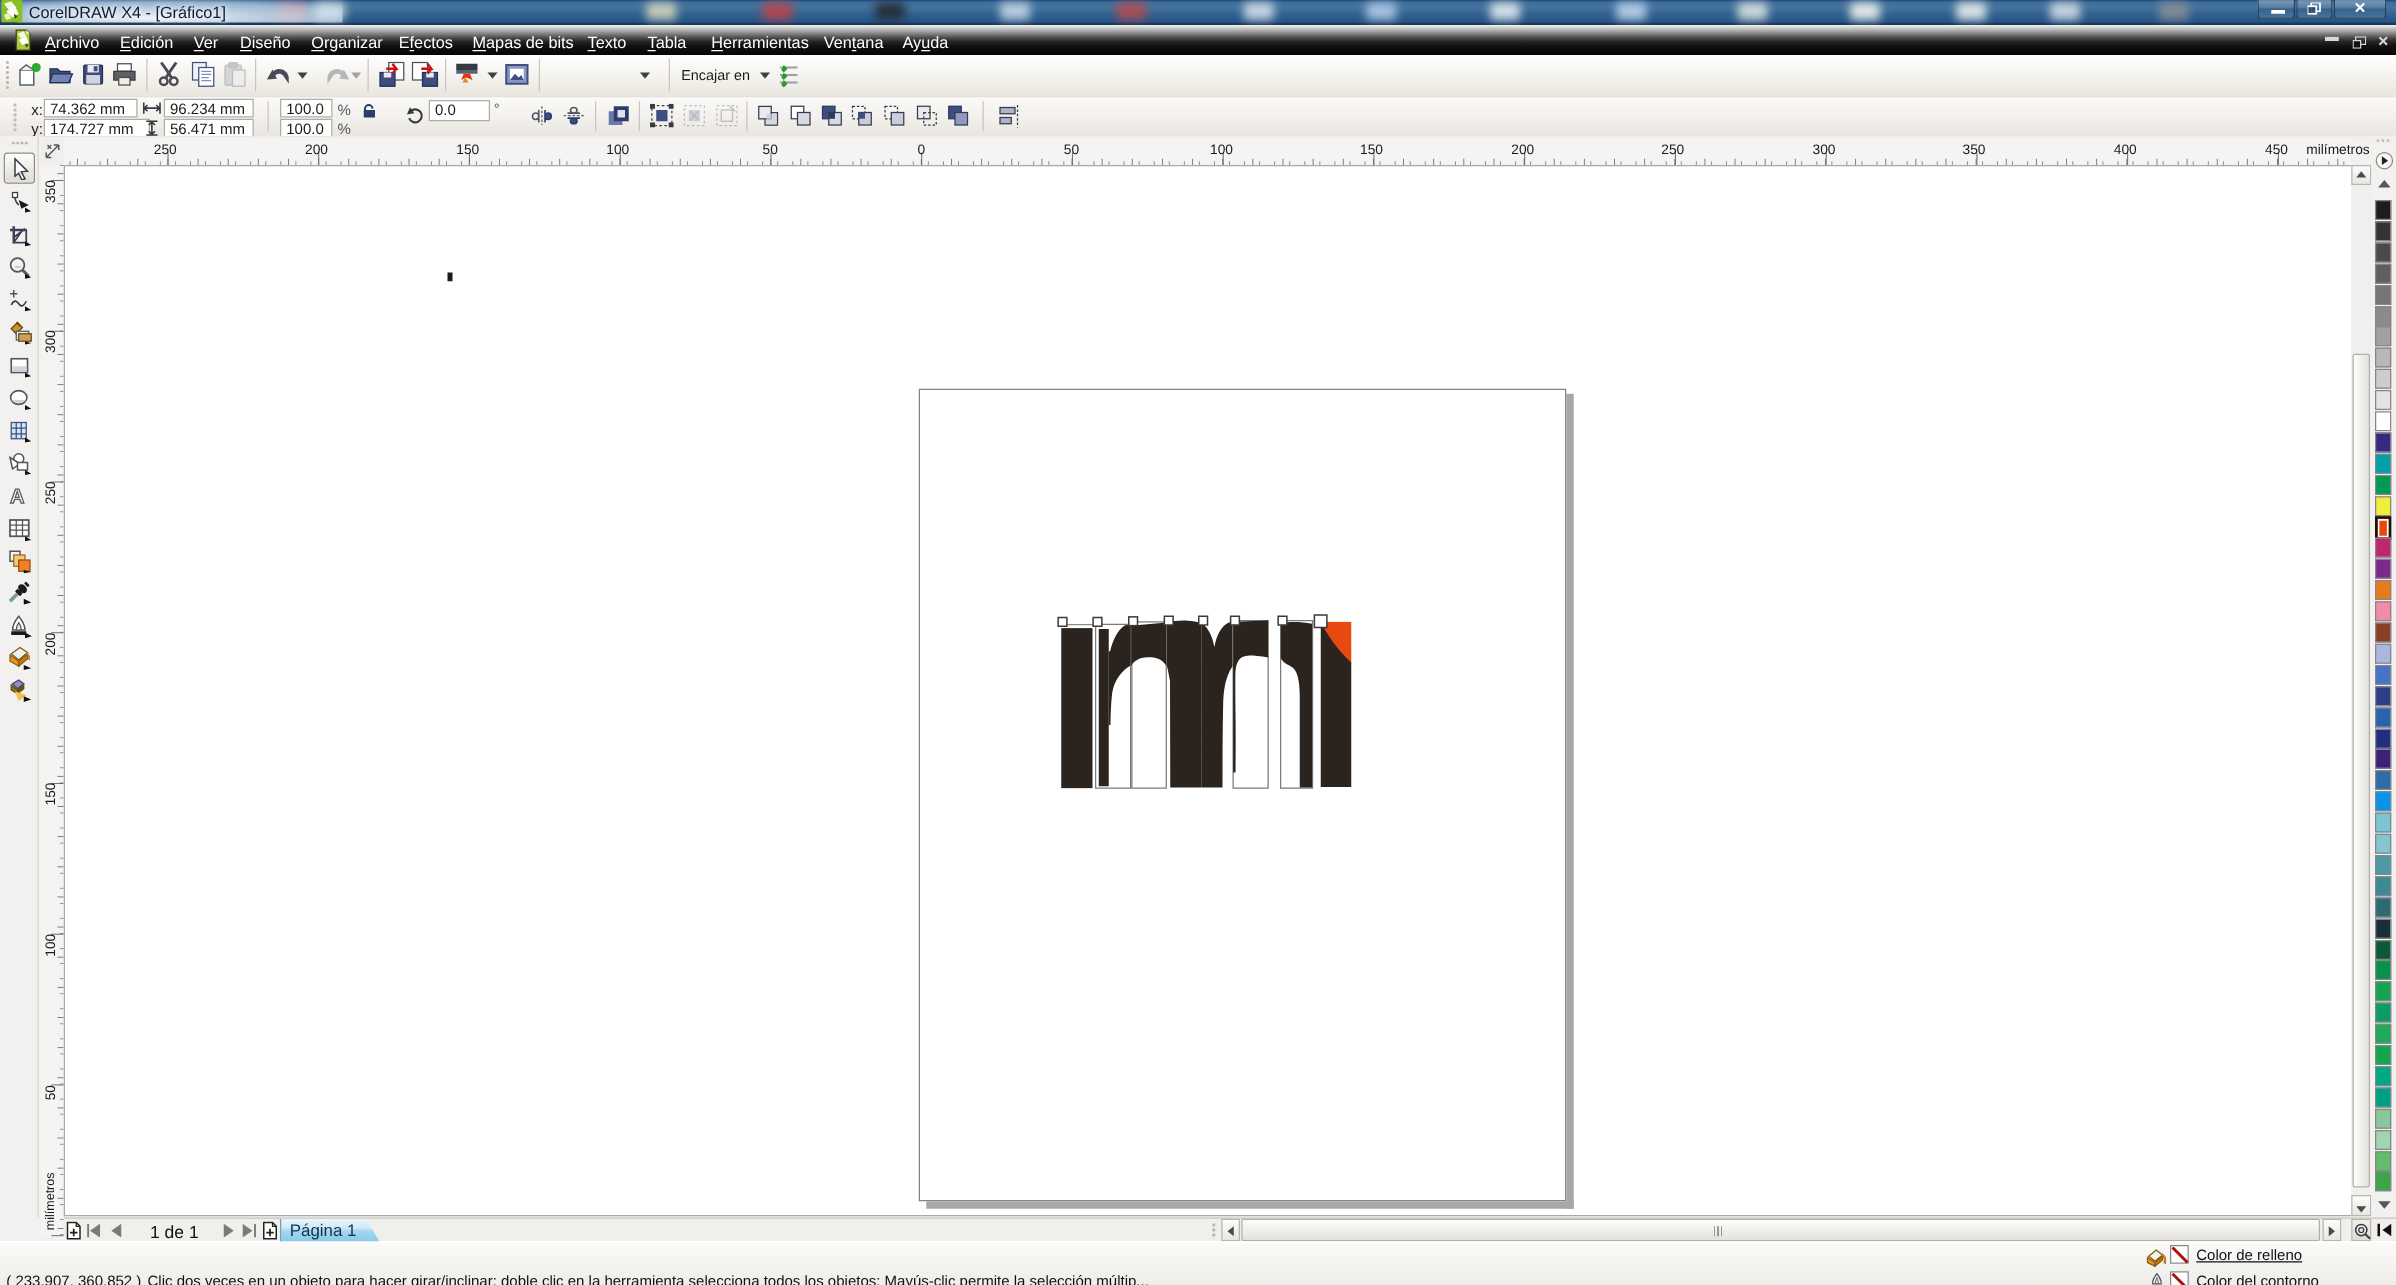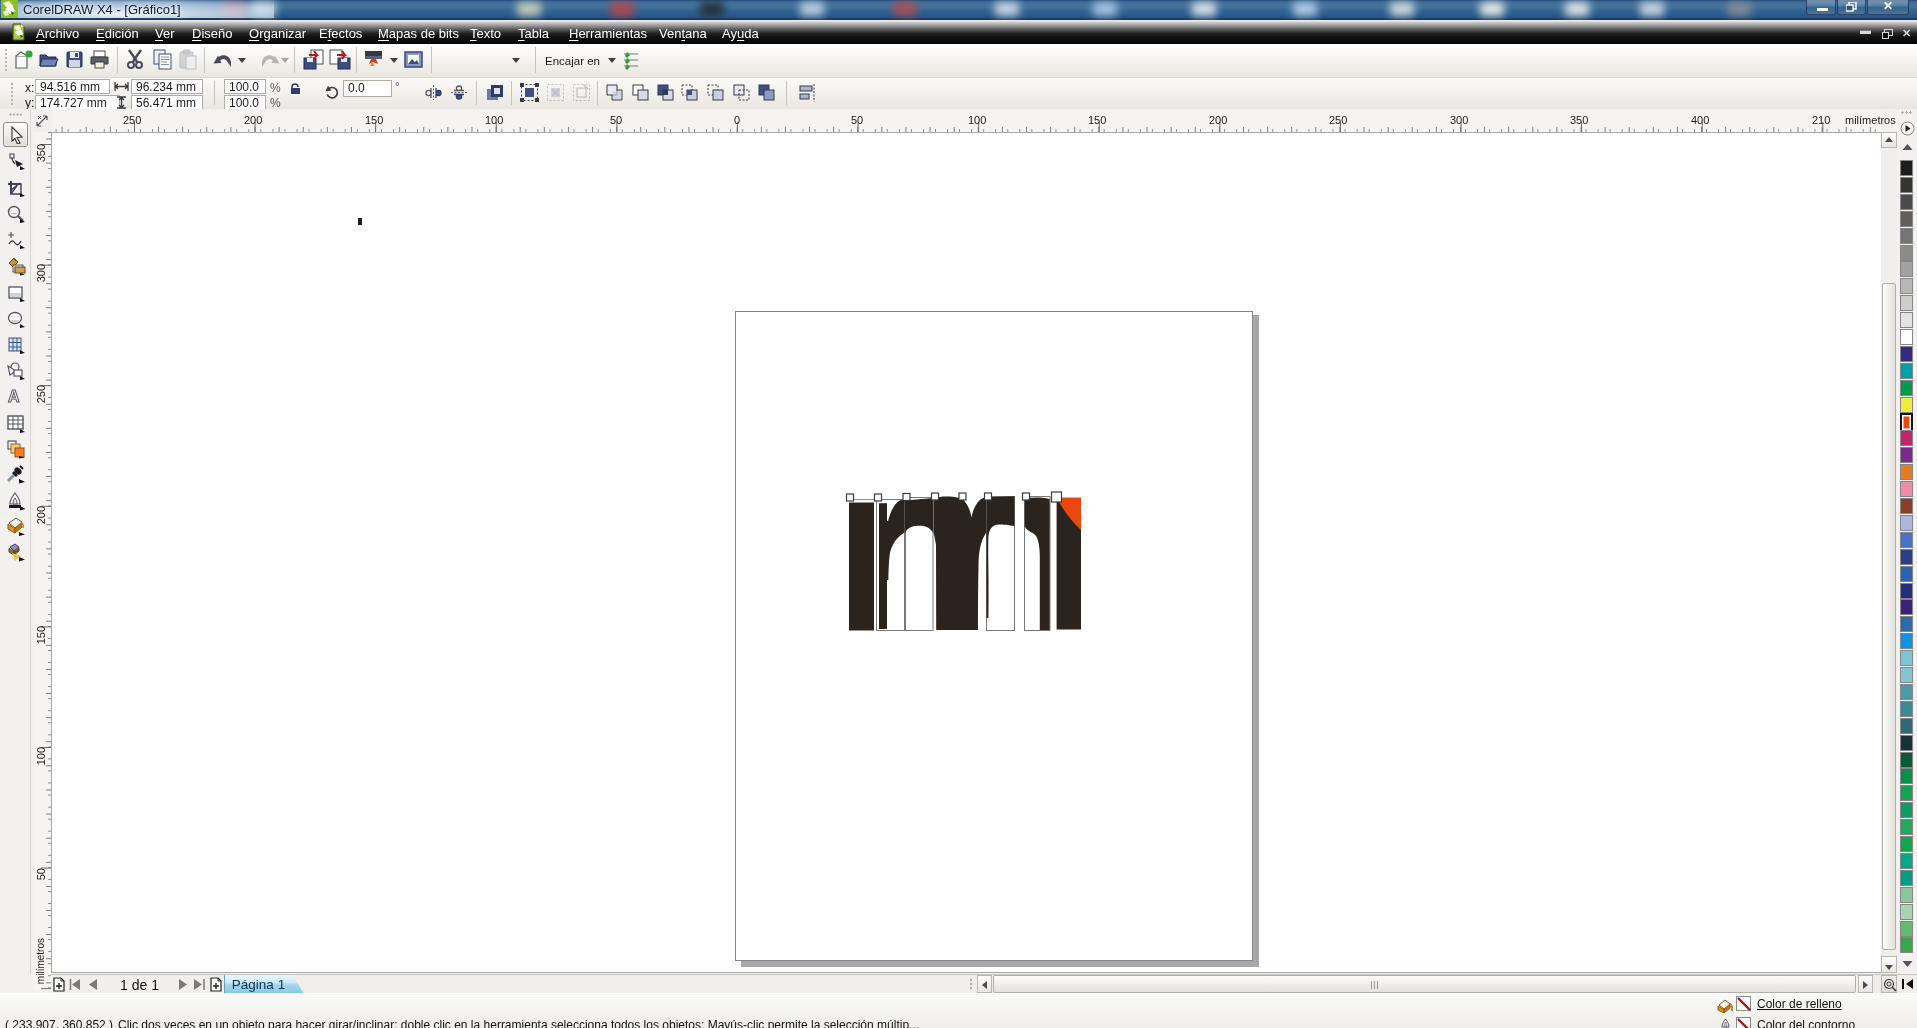--- a/index.html
+++ b/index.html
@@ -191,21 +191,21 @@
   <svg class="abs" style="left:622px;top:6px;" width="18" height="20">
     <path d="M2 4 H16 M2 10 H16 M2 16 H16" stroke="#9aa0a8" stroke-width="1.5"></path>
     <path d="M3 6 L5 2 L8 5 L5 8 Z" fill="#2d9a2d"></path>
     <path d="M3 12 L5 8 L8 11 L5 14 Z" fill="#2d9a2d"></path>
     <path d="M3 18 L5 14 L8 17 L5 20 Z" fill="#2d9a2d"></path>
   </svg>
 </div>
 <div class="abs" id="propbar">
   <div class="handle" style="left:10px;top:4px;height:23px;"></div>
   <div class="lbl" style="left:25px;top:3px;">x:</div>
-  <div class="field" style="left:35px;top:1px;width:75px;height:15px;">94.516 mm</div>
+  <div class="field" style="left:35px;top:1px;width:75px;height:15px;">74.362 mm</div>
   <div class="lbl" style="left:25px;top:18px;">y:</div>
   <div class="field" style="left:35px;top:17px;width:85px;height:15px;">174.727 mm</div>
   <svg class="abs" style="left:114px;top:3px;" width="15" height="11">
       <path d="M1 1 V10 M14 1 V10 M1 5.5 H14 M4 3 L1.5 5.5 L4 8 M11 3 L13.5 5.5 L11 8" stroke="#3a3a42" stroke-width="1.3" fill="none"></path>
     </svg>
   <svg class="abs" style="left:116px;top:18px;" width="11" height="13">
       <path d="M1 1 H10 M1 12 H10 M5.5 1 V12 M3 4 L5.5 1.5 L8 4 M3 9 L5.5 11.5 L8 9" stroke="#3a3a42" stroke-width="1.3" fill="none"></path>
     </svg>
   <div class="field" style="left:131px;top:1px;width:72px;height:15px;">96.234 mm</div>
   <div class="field" style="left:131px;top:17px;width:72px;height:15px;">56.471 mm</div>
@@ -417,21 +417,21 @@
   <div class="rnum" style="left:559px;top:3px;">50</div>
   <div class="rnum" style="left:683px;top:3px;">0</div>
   <div class="rnum" style="left:800px;top:3px;">50</div>
   <div class="rnum" style="left:917px;top:3px;">100</div>
   <div class="rnum" style="left:1037px;top:3px;">150</div>
   <div class="rnum" style="left:1158px;top:3px;">200</div>
   <div class="rnum" style="left:1278px;top:3px;">250</div>
   <div class="rnum" style="left:1399px;top:3px;">300</div>
   <div class="rnum" style="left:1519px;top:3px;">350</div>
   <div class="rnum" style="left:1640px;top:3px;">400</div>
-  <div class="rnum" style="left:1761px;top:3px;">210</div>
+  <div class="rnum" style="left:1761px;top:3px;">450</div>
   <div class="rnum" style="left:1794px;top:3px;">milímetros</div>
 </div>
 <div class="abs" id="vruler" style="background-image:
   repeating-linear-gradient(180deg,#6a6a6a 0 1px,transparent 1px 120.6px),
   repeating-linear-gradient(180deg,#7a7a7a 0 1px,transparent 1px 24.12px),
   repeating-linear-gradient(180deg,#8a8a8a 0 1px,transparent 1px 12.06px);
   background-size:10px 120.6px,5px 24.12px,3px 12.06px;
   background-position:right 12px,right 6.54px,right 0px;
   background-repeat:repeat-y;background-color:#f5f4f2;">
   <div class="rnum" style="left:2px;top:12px;transform:rotate(-90deg) translate(-100%,0);transform-origin:0 0;">350</div>

